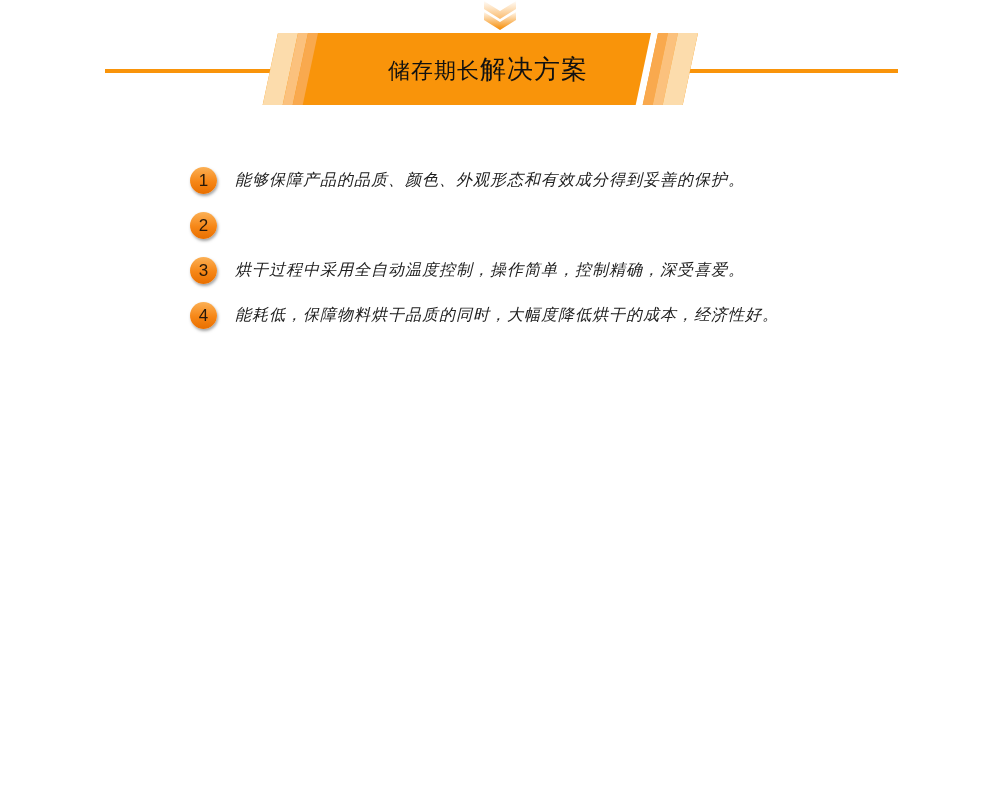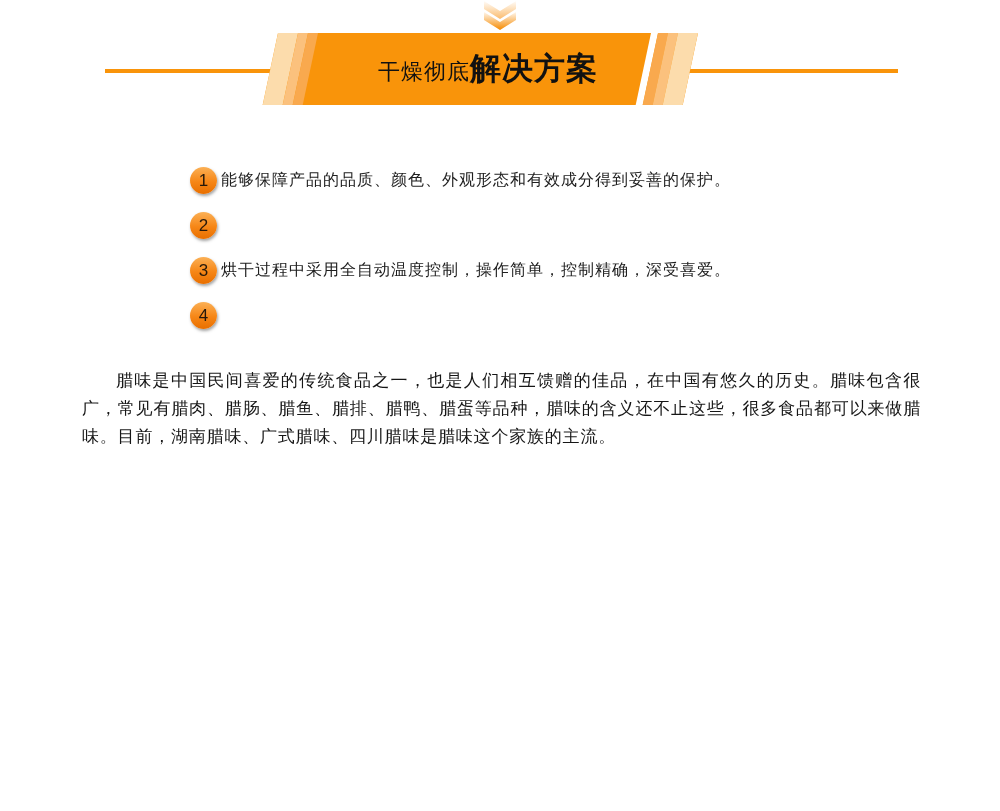--- a/index.html
+++ b/index.html
@@ -35,34 +35,35 @@
   .s-r1{right:0;width:20px;background:#fcdcac;}
   .s-r2{right:20px;width:10px;background:#fbc17d;}
   .s-r3{right:30px;width:10px;background:#f9a94e;}
   .s-rgap{right:40px;width:7px;background:#ffffff;}
   .banner-title{
     position:absolute;left:278px;top:33px;width:420px;height:72px;
     display:flex;align-items:center;justify-content:center;
     color:#111;white-space:nowrap;
   }
   .title-small{font-size:22px;letter-spacing:1px;}
-  .title-large{font-size:31px;letter-spacing:1px;font-weight:bold;}
+  .title-large{font-size:26px;letter-spacing:1px;}
   
   .bullets{position:absolute;left:190px;top:167px;}
   .bullet-row{display:flex;align-items:center;height:27px;margin-bottom:18px;}
   .num-circle{
     flex:0 0 auto;width:27px;height:27px;border-radius:50%;
     background:linear-gradient(180deg,#fbb055 0%,#f68616 55%,#e86f00 100%);
     box-shadow:1px 2px 3px rgba(90,90,90,0.55);
     display:flex;align-items:center;justify-content:center;
     color:#26180a;font-size:17px;
   }
   .bullet-text{
-    margin-left:4px;font-size:16px;letter-spacing:1px;color:#202020;
+    margin-left:18px;font-size:16px;letter-spacing:1px;color:#202020;
     white-space:nowrap;
+    font-style:italic;
   }
   
   .paragraphs{position:absolute;left:82px;top:367px;width:839px;}
   .paragraphs p{
     margin:0;text-indent:2em;
     font-size:17px;line-height:28px;letter-spacing:0.8px;
     color:#161616;text-align:justify;
   }
 </style>
 </head>
@@ -79,35 +80,35 @@
 <div class="banner">
   <div class="stripe s-l1"></div>
   <div class="stripe s-l2"></div>
   <div class="stripe s-l3"></div>
   <div class="stripe s-rgap"></div>
   <div class="stripe s-r3"></div>
   <div class="stripe s-r2"></div>
   <div class="stripe s-r1"></div>
 </div>
 <div class="banner-title">
-  <div><span class="title-small">干燥彻底</span><span class="title-large">解决方案</span></div>
+  <div><span class="title-small">储存期长</span><span class="title-large">解决方案</span></div>
 </div>
 
 <div class="bullets">
   <div class="bullet-row">
     <div class="num-circle">1</div>
     <span class="bullet-text">能够保障产品的品质、颜色、外观形态和有效成分得到妥善的保护。</span>
   </div>
   <div class="bullet-row">
     <div class="num-circle">2</div>
   </div>
   <div class="bullet-row">
     <div class="num-circle">3</div>
     <span class="bullet-text">烘干过程中采用全自动温度控制，操作简单，控制精确，深受喜爱。</span>
   </div>
   <div class="bullet-row">
     <div class="num-circle">4</div>
+    <span class="bullet-text">能耗低，保障物料烘干品质的同时，大幅度降低烘干的成本，经济性好。</span>
   </div>
 </div>
 
 <div class="paragraphs">
-  <p>腊味是中国民间喜爱的传统食品之一，也是人们相互馈赠的佳品，在中国有悠久的历史。腊味包含很广，常见有腊肉、腊肠、腊鱼、腊排、腊鸭、腊蛋等品种，腊味的含义还不止这些，很多食品都可以来做腊味。目前，湖南腊味、广式腊味、四川腊味是腊味这个家族的主流。</p>
 </div>
 
 </body></html>

